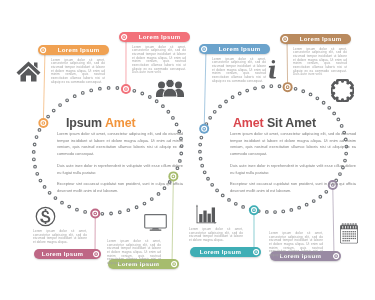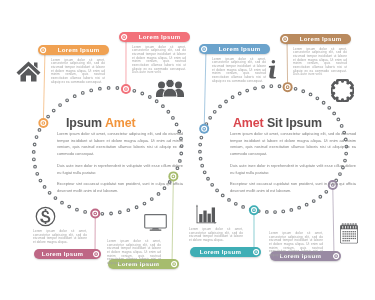--- a/index.html
+++ b/index.html
@@ -327,21 +327,21 @@
   <div class="panel" id="panel-calendar">
     <div class="ptext">Lorem ipsum dolor sit amet, consectetur adipiscing elit, sed do eiusmod tempor incididunt ut labore et dolore magna aliqua. Ut enim ad minim veniam, quis nostrud exercitation ullamco laboris nisi ut aliquip ex ea commodo consequat.</div>
   </div>
 
   <div class="ttl" id="title-left">
     <span style="color: rgb(77, 77, 77);">Ipsum</span>
     <span style="color: rgb(242, 148, 59);">Amet</span>
   </div>
   <div class="ttl" id="title-right">
     <span style="color: rgb(217, 69, 76);">Amet</span>
-    <span style="color: rgb(77, 77, 77);">Sit Ipsum</span>
+    <span style="color: rgb(77, 77, 77);">Sit Amet</span>
   </div>
   <div class="bodytxt" id="body-left">
     <p>Lorem ipsum dolor sit amet, consectetur adipiscing elit, sed do eiusmod tempor incididunt ut labore et dolore magna aliqua. Ut enim ad minim veniam, quis nostrud exercitation ullamco laboris nisi ut aliquip ex ea commodo consequat.</p>
     <p>Duis aute irure dolor in reprehenderit in voluptate velit esse cillum dolore eu fugiat nulla pariatur.</p>
     <p>Excepteur sint occaecat cupidatat non proident, sunt in culpa qui officia deserunt mollit anim id est laborum.</p>
   </div>
   <div class="bodytxt" id="body-right">
     <p>Lorem ipsum dolor sit amet, consectetur adipiscing elit, sed do eiusmod tempor incididunt ut labore et dolore magna aliqua. Ut enim ad minim veniam, quis nostrud exercitation ullamco laboris nisi ut aliquip ex ea commodo consequat.</p>
     <p>Duis aute irure dolor in reprehenderit in voluptate velit esse cillum dolore eu fugiat nulla pariatur.</p>
     <p>Excepteur sint occaecat cupidatat non proident, sunt in culpa qui officia deserunt mollit anim id est laborum.</p>

